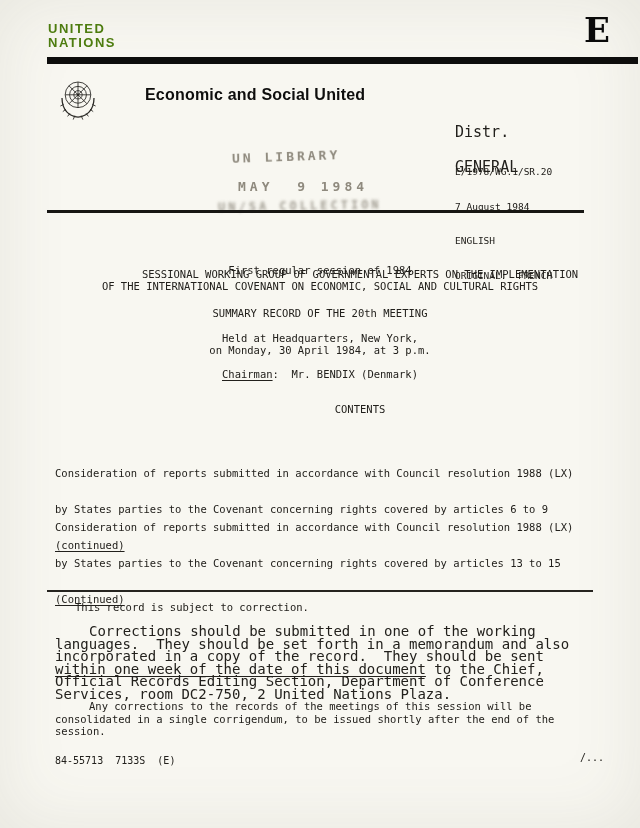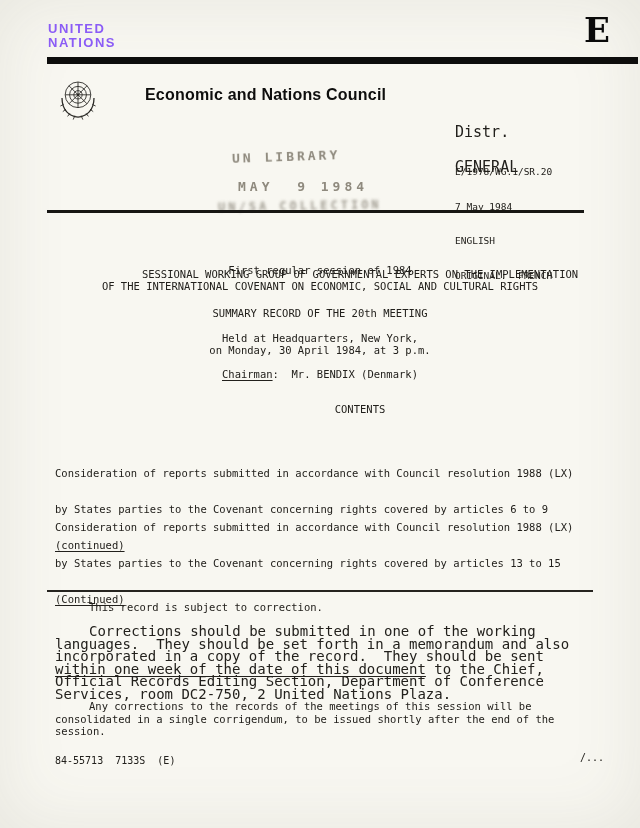--- a/index.html
+++ b/index.html
@@ -12,21 +12,21 @@
     font-family:"DejaVu Sans Mono","Liberation Mono",monospace;
     color:#22201c;
     overflow:hidden;
   }
   .mono { white-space:pre-wrap; }
   .sans { font-family:"Liberation Sans","DejaVu Sans",sans-serif; }
 
   .org-name {
     position:absolute; left:48px; top:22px;
     font-weight:bold; font-size:13px; line-height:14px; letter-spacing:1.5px;
-    color:#8b5cf6;
+    color:#4d7c0f;
   }
   .doc-letter {
     position:absolute; right:30px; top:10px;
     font-family:"DejaVu Serif","Liberation Serif",serif;
     font-weight:bold; font-size:34px; color:#0a0a0a;
   }
   .top-bar { position:absolute; left:47px; top:57px; width:591px; height:7px; background:#0d0d0c; }
 
   .emblem { position:absolute; left:54px; top:74px; width:48px; height:48px; }
 
@@ -55,21 +55,21 @@
   .c-held2    { top:344px; }
   .c-chair    { top:368px; }
   .c-contents { top:403px;margin-left:40px; }
 
   .u { text-decoration:underline; text-underline-offset:2px; }
 
   .item { position:absolute; left:55px; width:542px; font-size:10.5px; line-height:12px; white-space:pre-wrap; }
   .item-1 { top:443px; }
   .item-2 { top:497px; }
 
-  .fn-line1 { position:absolute; left:55px; top:601px; width:542px; font-size:10.5px; text-indent:34px; white-space:pre-wrap; }
+  .fn-line1 { position:absolute; left:41px; top:601px; width:542px; font-size:10.5px; text-indent:34px; white-space:pre-wrap; }
   .fn-para2 { position:absolute; left:55px; top:625px; width:544px; font-size:14px; line-height:12.5px; text-indent:34px; white-space:pre-wrap; }
   .fn-para3 { position:absolute; left:55px; top:700px; width:540px; font-size:10.5px; line-height:12.5px; text-indent:34px; white-space:pre-wrap; }
 
   .footer-left  { position:absolute; left:55px; top:755px; font-size:10px; white-space:pre-wrap; }
   .footer-right { position:absolute; right:36px; top:752px; font-size:10px; }
 </style>
 </head>
 <body>
 
 <div class="page">
@@ -91,29 +91,29 @@
       <line x1="18.7" y1="14.7" x2="41.3" y2="37.3"></line>
       <line x1="41.3" y1="14.7" x2="18.7" y2="37.3"></line>
       <path d="M10,30 C10,46 20,53 30,54" stroke-width="1.6"></path>
       <path d="M50,30 C50,46 40,53 30,54" stroke-width="1.6"></path>
       <path d="M12,38 l-4,2 M15,44 l-4,3 M20,49 l-3,4 M26,52 l-2,5"></path>
       <path d="M48,38 l4,2 M45,44 l4,3 M40,49 l3,4 M34,52 l2,5"></path>
     </g>
     <circle cx="30" cy="26" r="1.6" fill="#2a2925"></circle>
   </svg>
 
-  <div class="council-title sans">Economic and Nations Council</div>
+  <div class="council-title sans">Economic and Social United</div>
 
   <div class="distr-block mono">
     <div>Distr.</div>
     <div>GENERAL</div>
   </div>
   <div class="docinfo-block mono">
     <div>E/1978/WG.1/SR.20</div>
-    <div>7 May 1984</div>
+    <div>7 August 1984</div>
     <div>ENGLISH</div>
     <div>ORIGINAL:  FRENCH</div>
   </div>
 
   <div class="stamp stamp-library mono">UN LIBRARY</div>
   <div class="stamp stamp-date mono">MAY  9 1984</div>
   <div class="stamp stamp-smudge mono">UN/SA COLLECTION</div>
 
   <div class="rule-1"></div>
 

